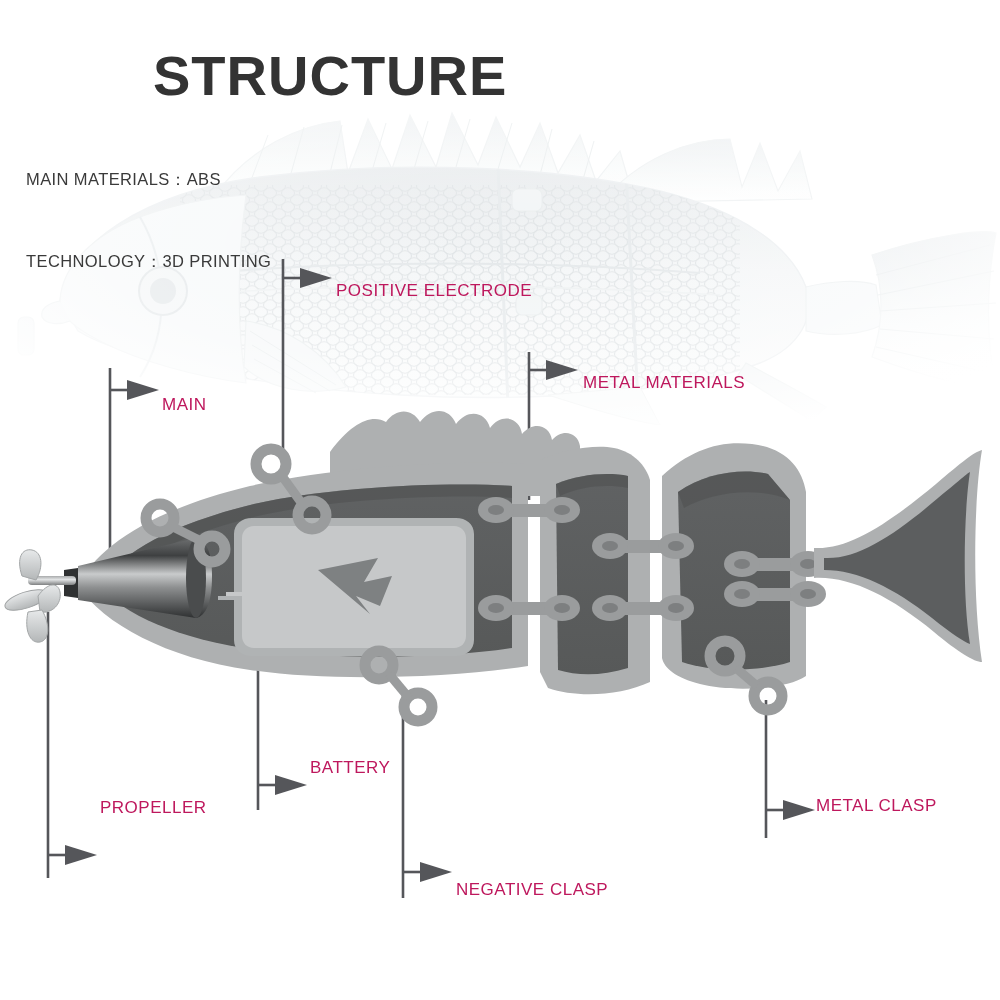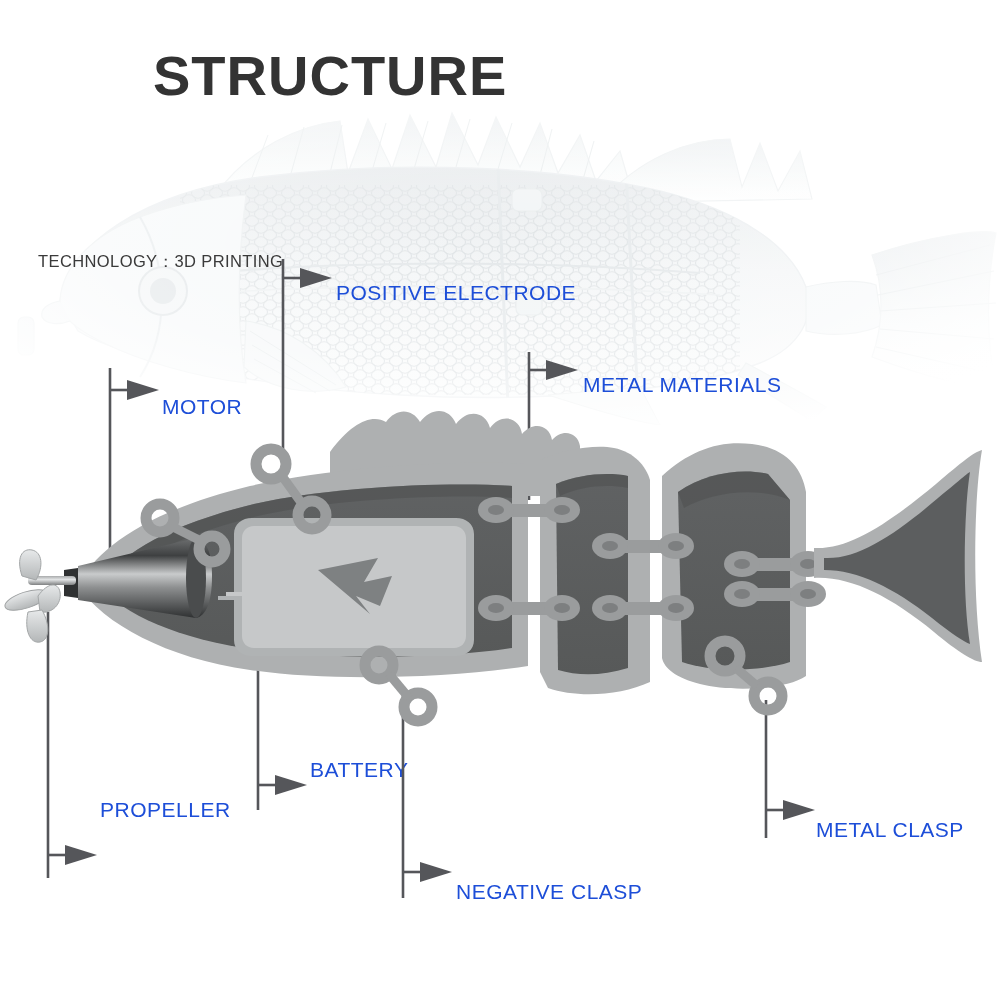--- a/index.html
+++ b/index.html
@@ -26,27 +26,27 @@
 
   
   .spec {
     position:absolute;
     font-size:16.5px;
     color:#3a3a3a;
     letter-spacing:.4px;
     white-space:nowrap;
   }
   #spec-materials { left:26px; top:169px; }
-  #spec-technology { left:38px; top:251px; }
+  #spec-technology { left:26px; top:251px; }
 
   
   .callout-label {
     position:absolute;
-    font-size:21px;
-    color:#1d4ed8;
+    font-size:17px;
+    color:#be185d;
     letter-spacing:.5px;
     white-space:nowrap;
   }
 
   
   #leaders { position:absolute; left:0; top:0; width:1000px; height:1000px; }
 
   
   #fish-main { position:absolute; left:0px; top:400px; width:1000px; height:340px; }
 </style>
@@ -152,29 +152,30 @@
         <rect x="18" y="222" width="16" height="38" rx="6"></rect>
         <path d="M746,268 C776,284 806,300 826,312 L812,326 C790,312 760,294 738,280 Z"></path>
       </g>
 
       <rect x="0" y="0" width="1000" height="330" fill="url(#wmFade)"></rect>
     </g>
   </svg>
 
   <div id="title">STRUCTURE</div>
 
+  <div class="spec" id="spec-materials">MAIN MATERIALS：ABS</div>
   <div class="spec" id="spec-technology">TECHNOLOGY：3D PRINTING</div>
 
   <div class="callout-label" style="left:336px; top:281px;">POSITIVE ELECTRODE</div>
   <div class="callout-label" style="left:583px; top:373px;">METAL MATERIALS</div>
-  <div class="callout-label" style="left:162px; top:395px;">MOTOR</div>
+  <div class="callout-label" style="left:162px; top:395px;">MAIN</div>
   <div class="callout-label" style="left:310px; top:758px;">BATTERY</div>
   <div class="callout-label" style="left:100px; top:798px;">PROPELLER</div>
   <div class="callout-label" style="left:456px; top:880px;">NEGATIVE CLASP</div>
-  <div class="callout-label" style="left:816px; top:818px;">METAL CLASP</div>
+  <div class="callout-label" style="left:816px; top:796px;">METAL CLASP</div>
 
   <svg id="leaders" viewBox="0 0 1000 1000">
     <g stroke="#55565a" stroke-width="2.6" fill="none" stroke-linecap="butt">
       <line x1="283" y1="259" x2="283" y2="462"></line>
       <line x1="529" y1="352" x2="529" y2="500"></line>
       <line x1="110" y1="368" x2="110" y2="580"></line>
       <line x1="258" y1="645" x2="258" y2="810"></line>
       <line x1="48" y1="612" x2="48" y2="878"></line>
       <line x1="403" y1="690" x2="403" y2="898"></line>
       <line x1="766" y1="700" x2="766" y2="838"></line>

